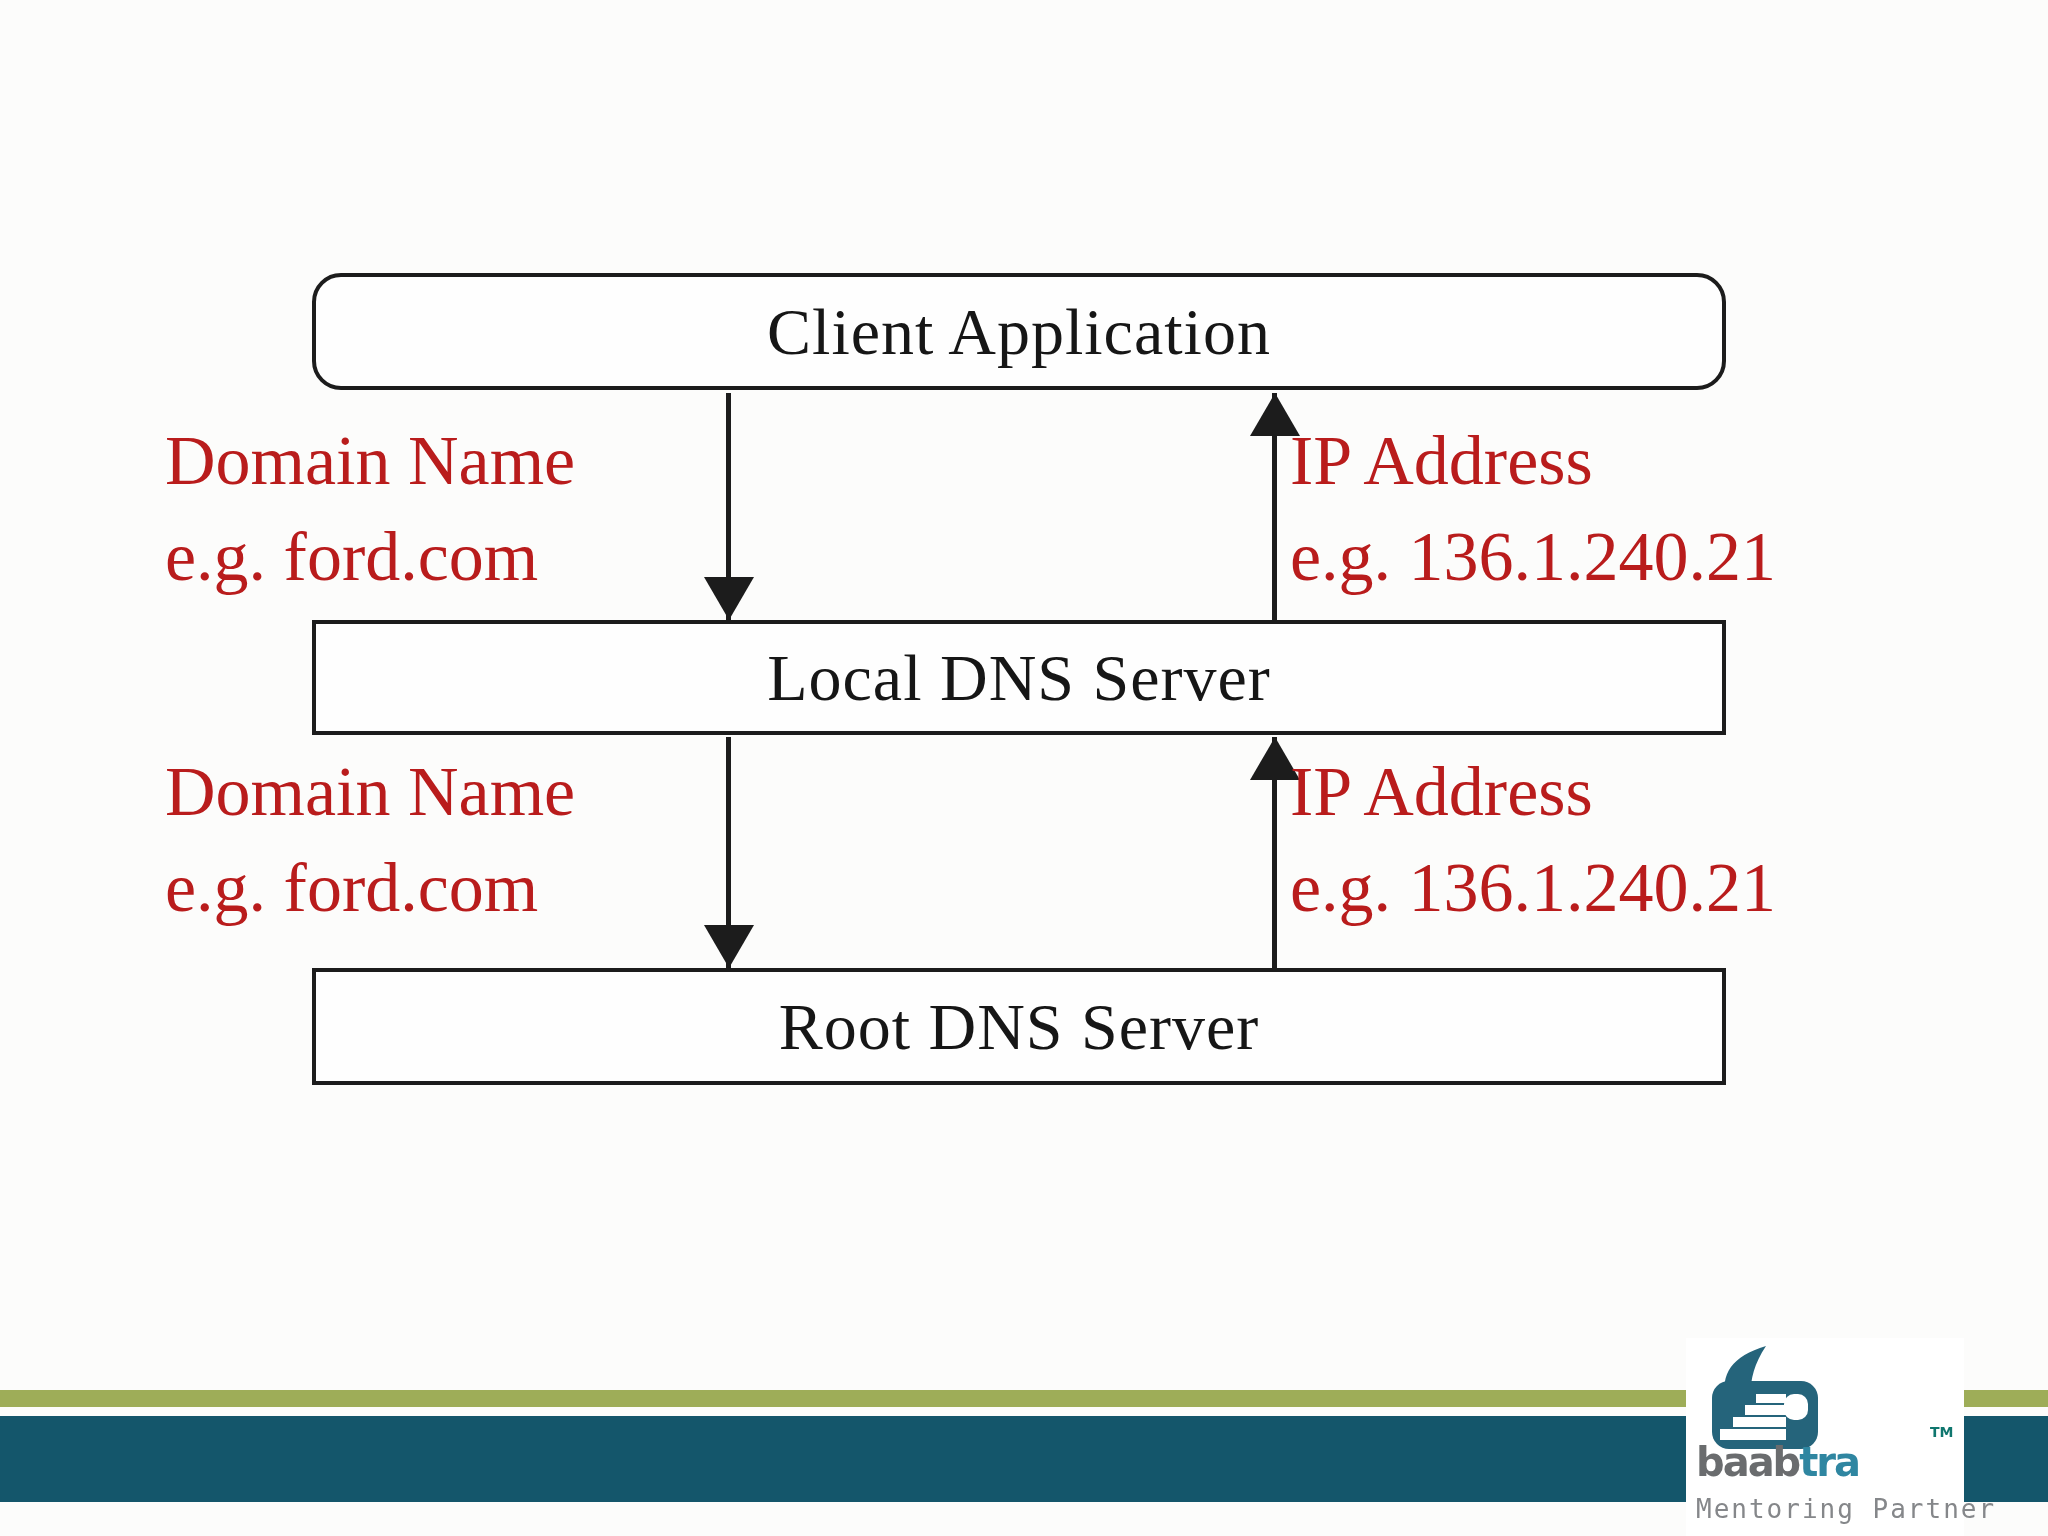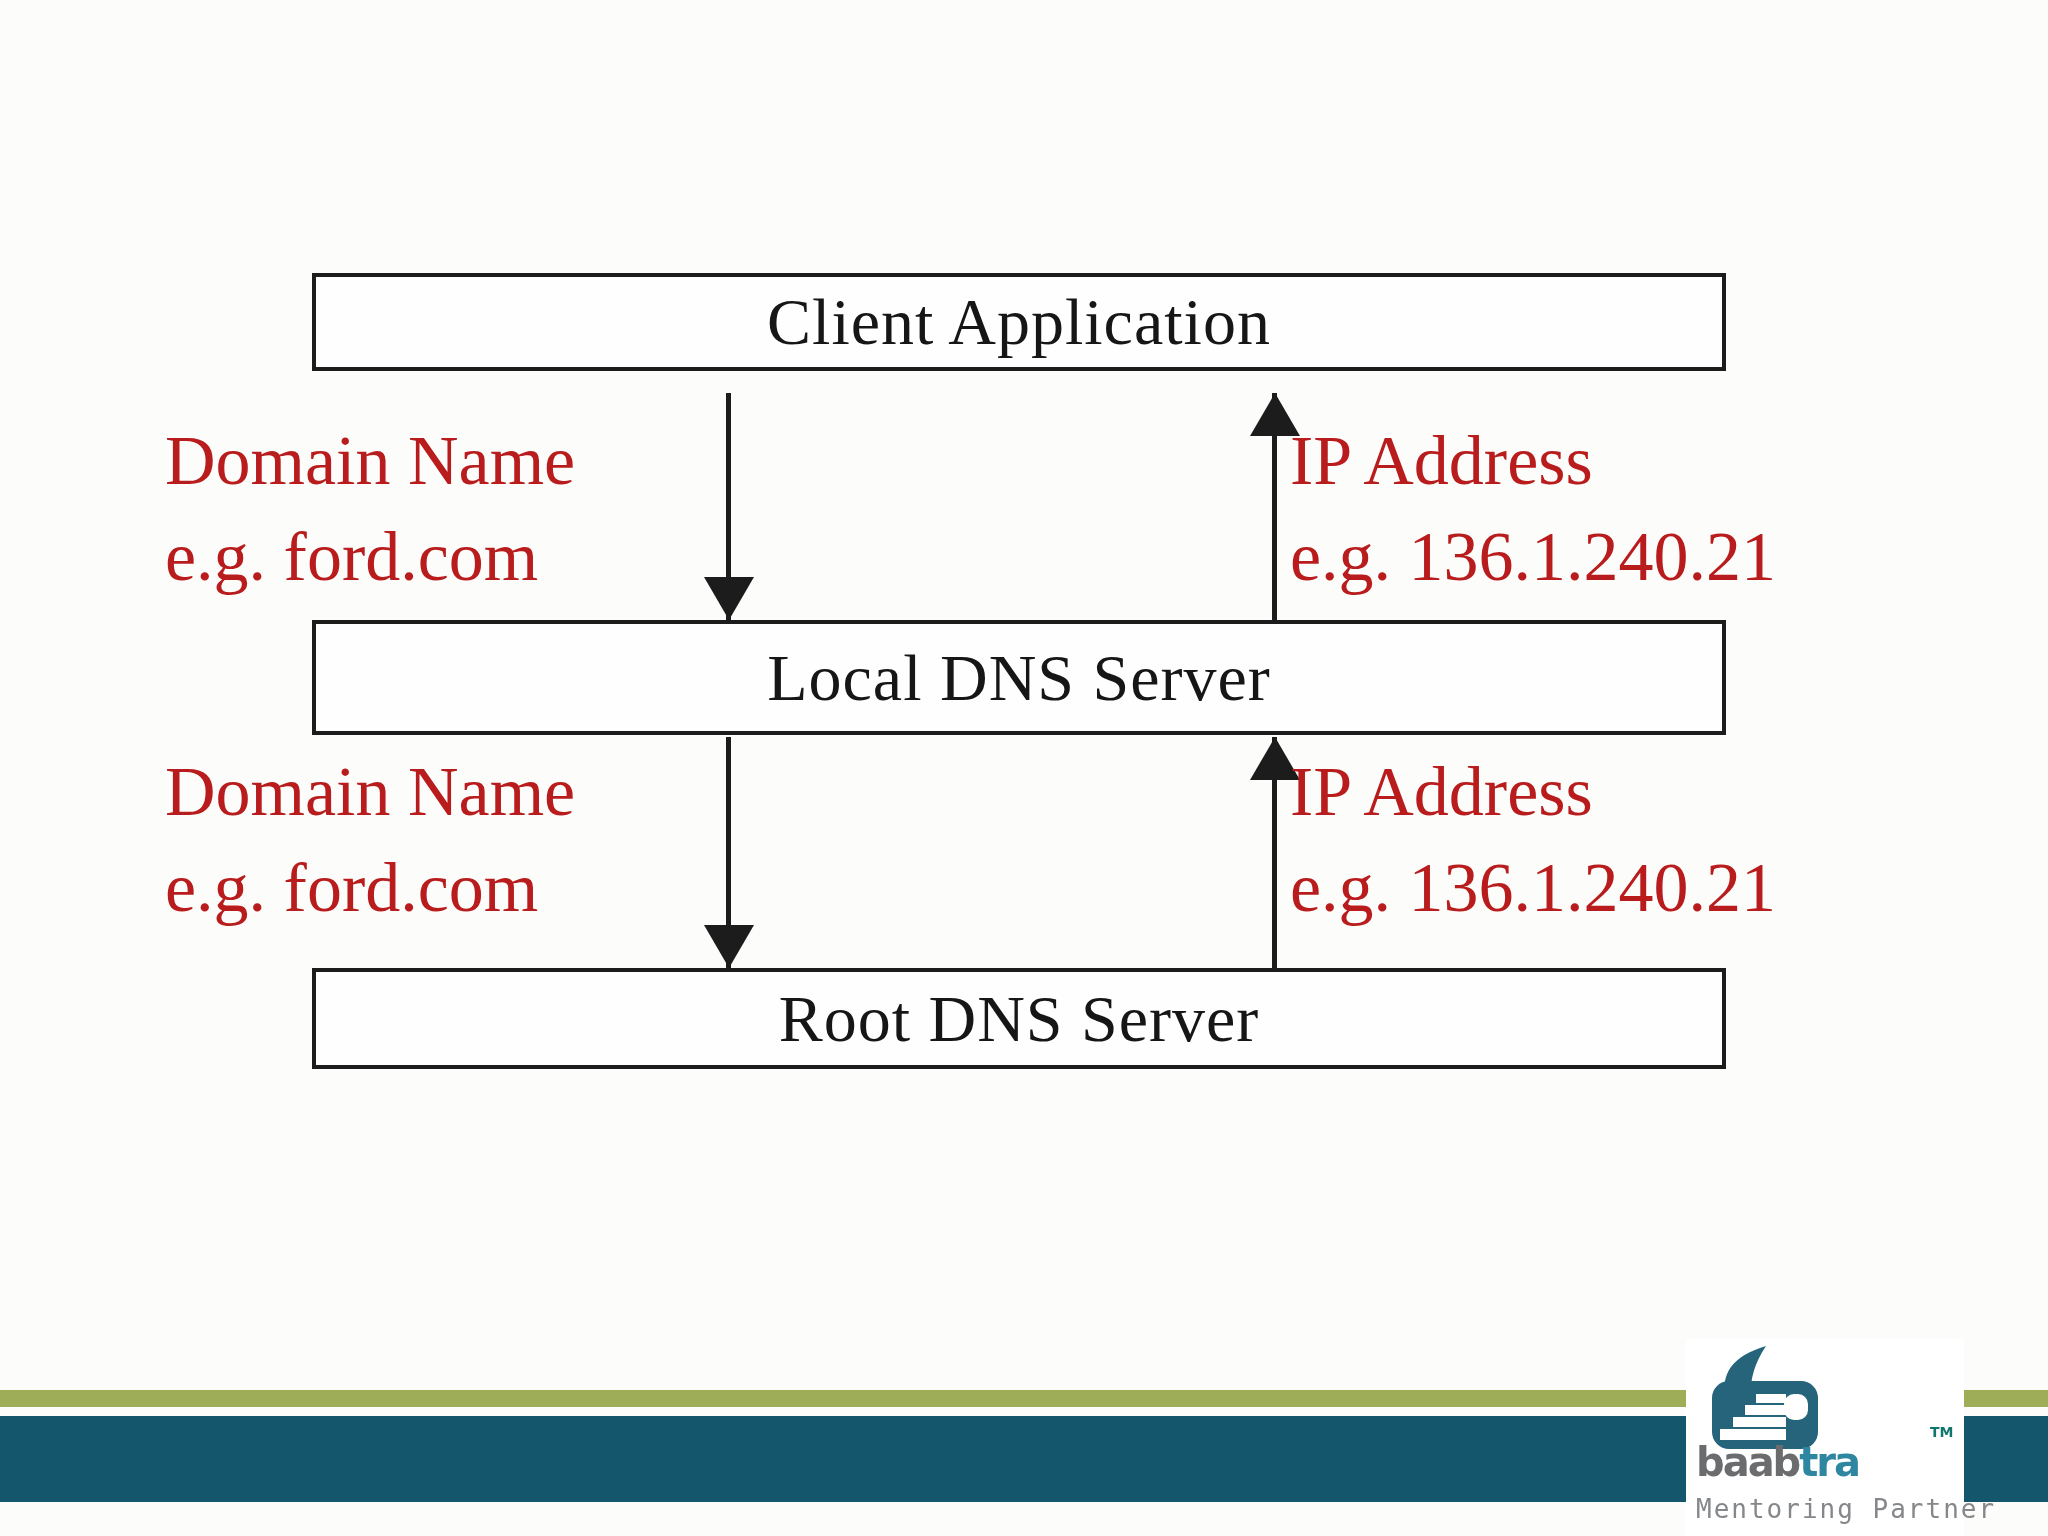--- a/index.html
+++ b/index.html
@@ -9,23 +9,23 @@
     font-family:"Liberation Serif", serif;
   }
 
   
   .box {
     position:absolute; left:312px; width:1414px;
     border:4px solid #1c1c1c; background:#fefefe; box-sizing:border-box;
     display:flex; align-items:center; justify-content:center;
   }
   .box span { font-size:66px; color:#161616; letter-spacing:1px; }
-  .box1 { top:273px; height:98px; }
+  .box1 { top:273px; height:117px;border-radius:29px; }
   .box2 { top:620px; height:115px; }
-  .box3 { top:968px; height:101px;text-align:right; }
+  .box3 { top:968px; height:117px;text-align:right; }
 
   
   .arrow { position:absolute; width:50px; }
   .arrow .shaft {
     position:absolute; left:22px; width:5px; top:0; bottom:0;
     background:#1c1c1c;
   }
   .arrow .head {
     position:absolute; left:0; width:0; height:0;
     border-left:25px solid transparent; border-right:25px solid transparent;

